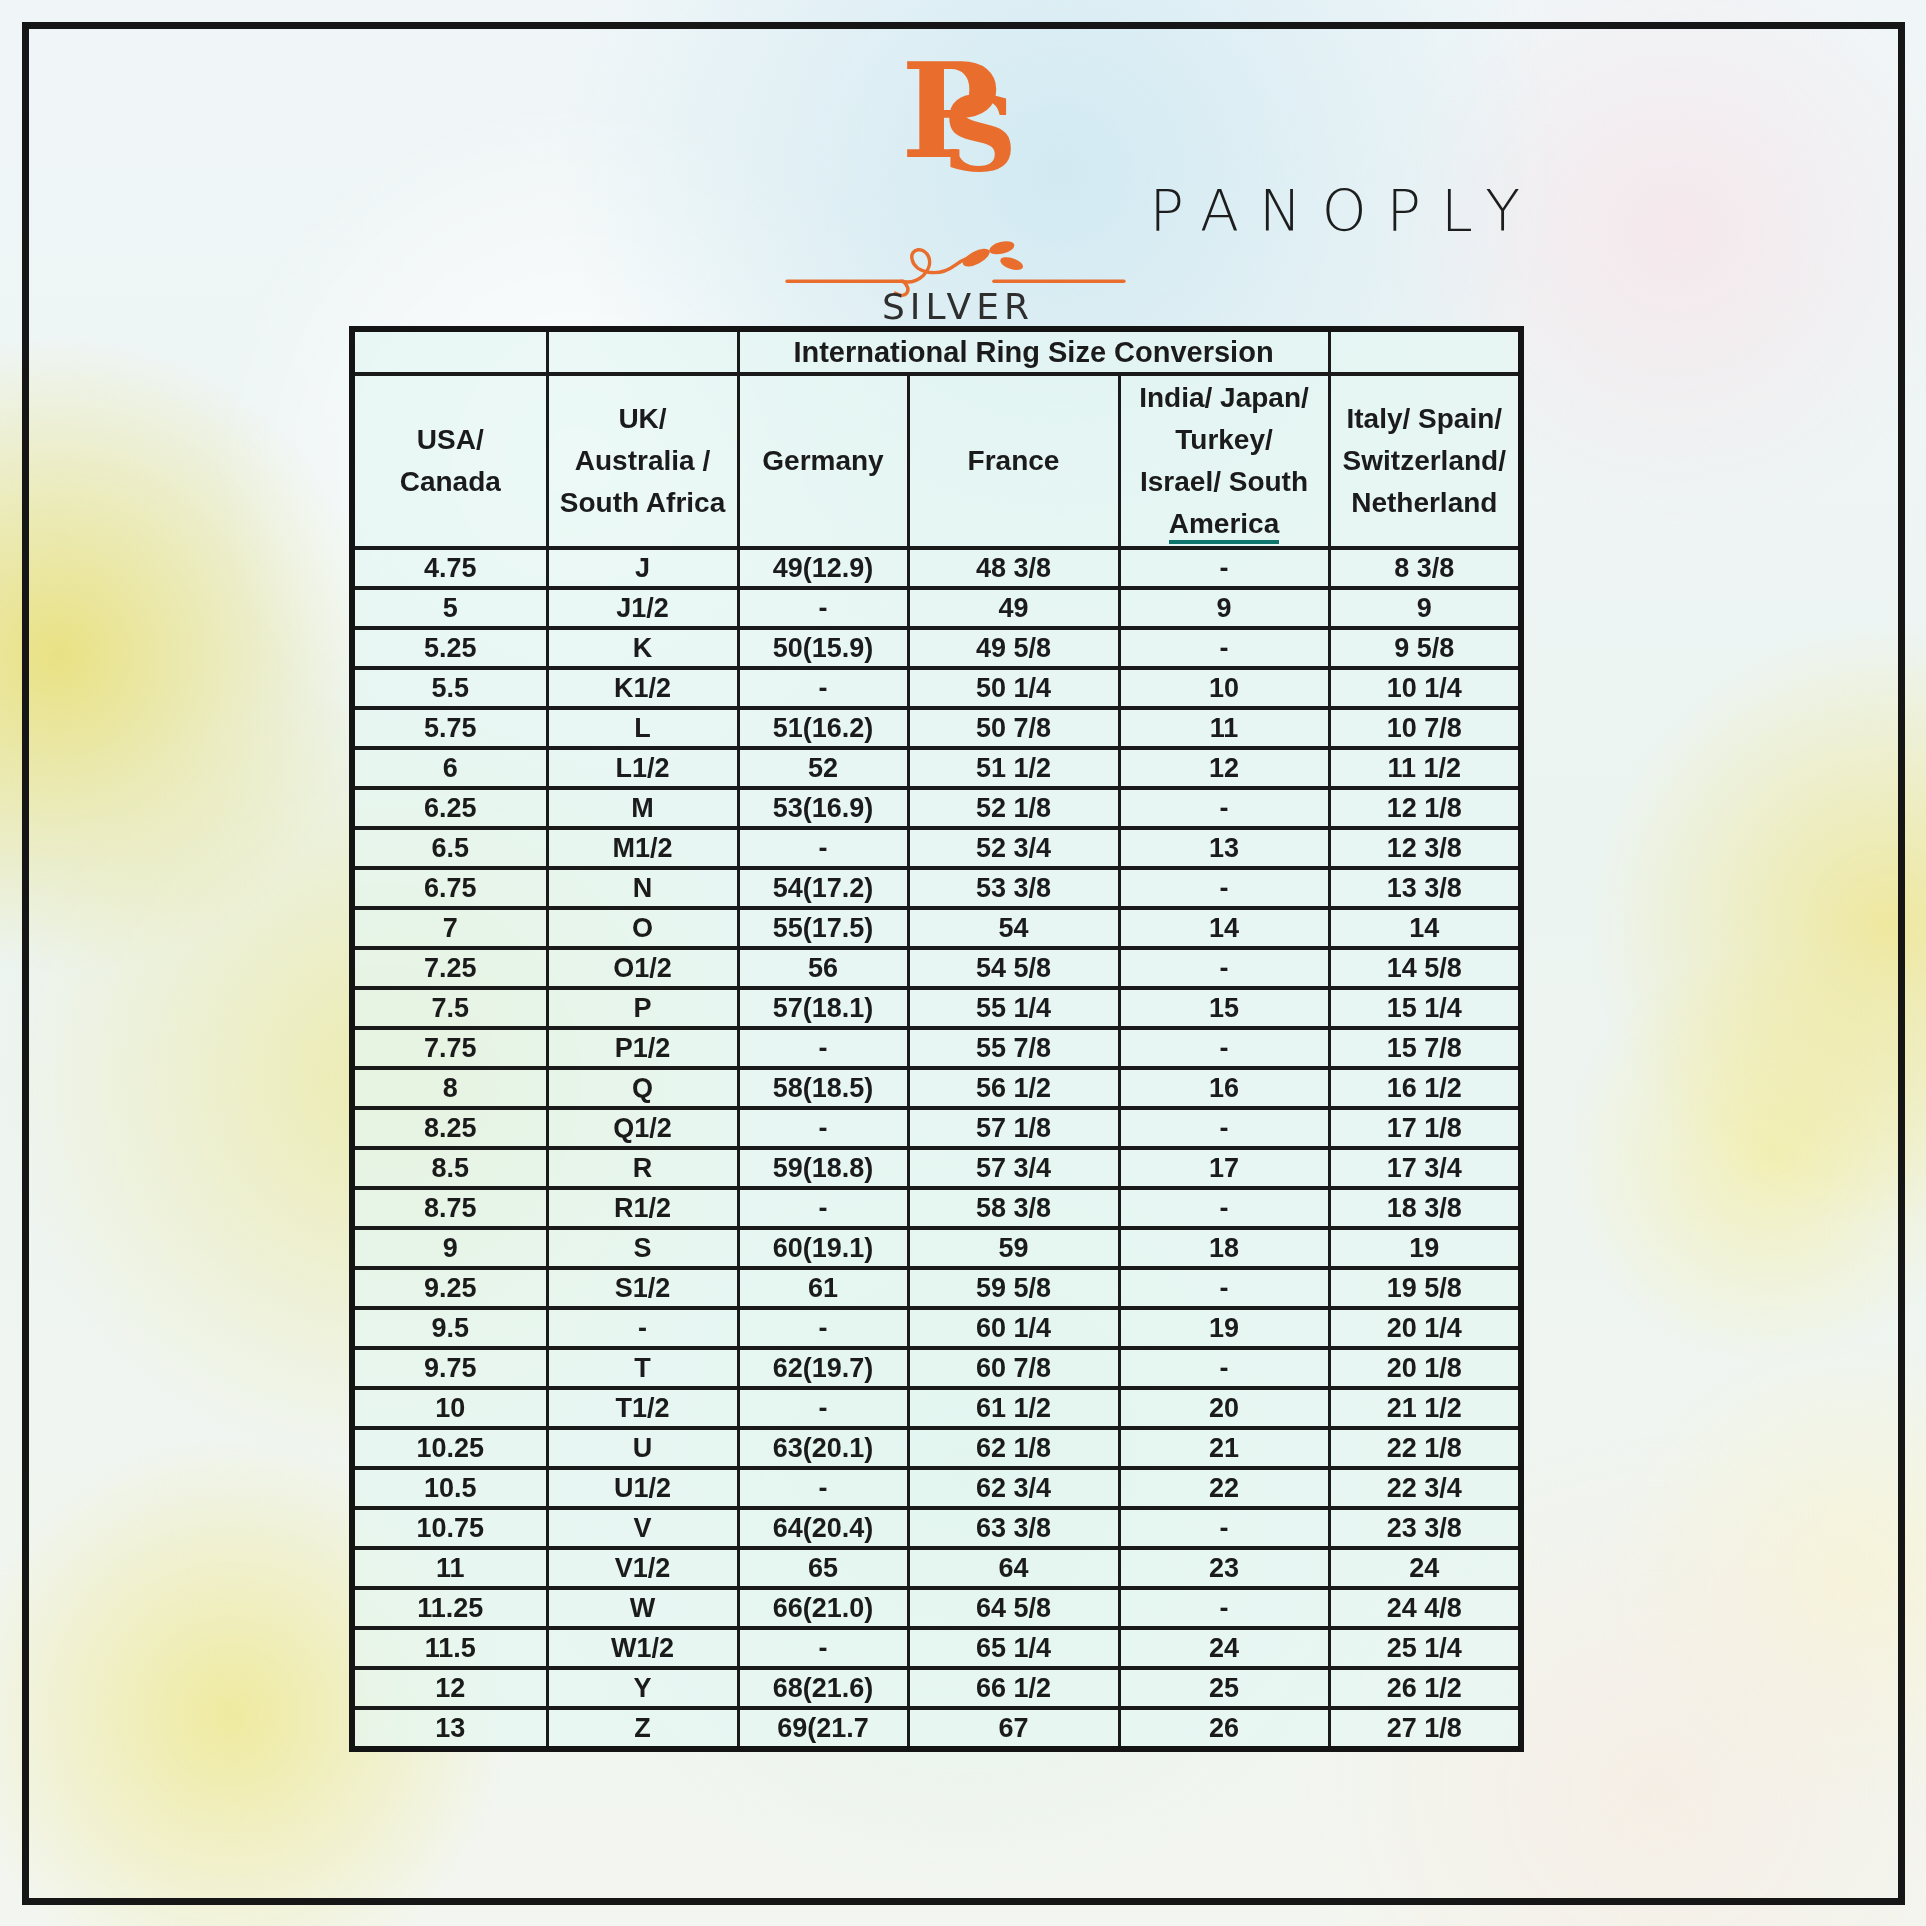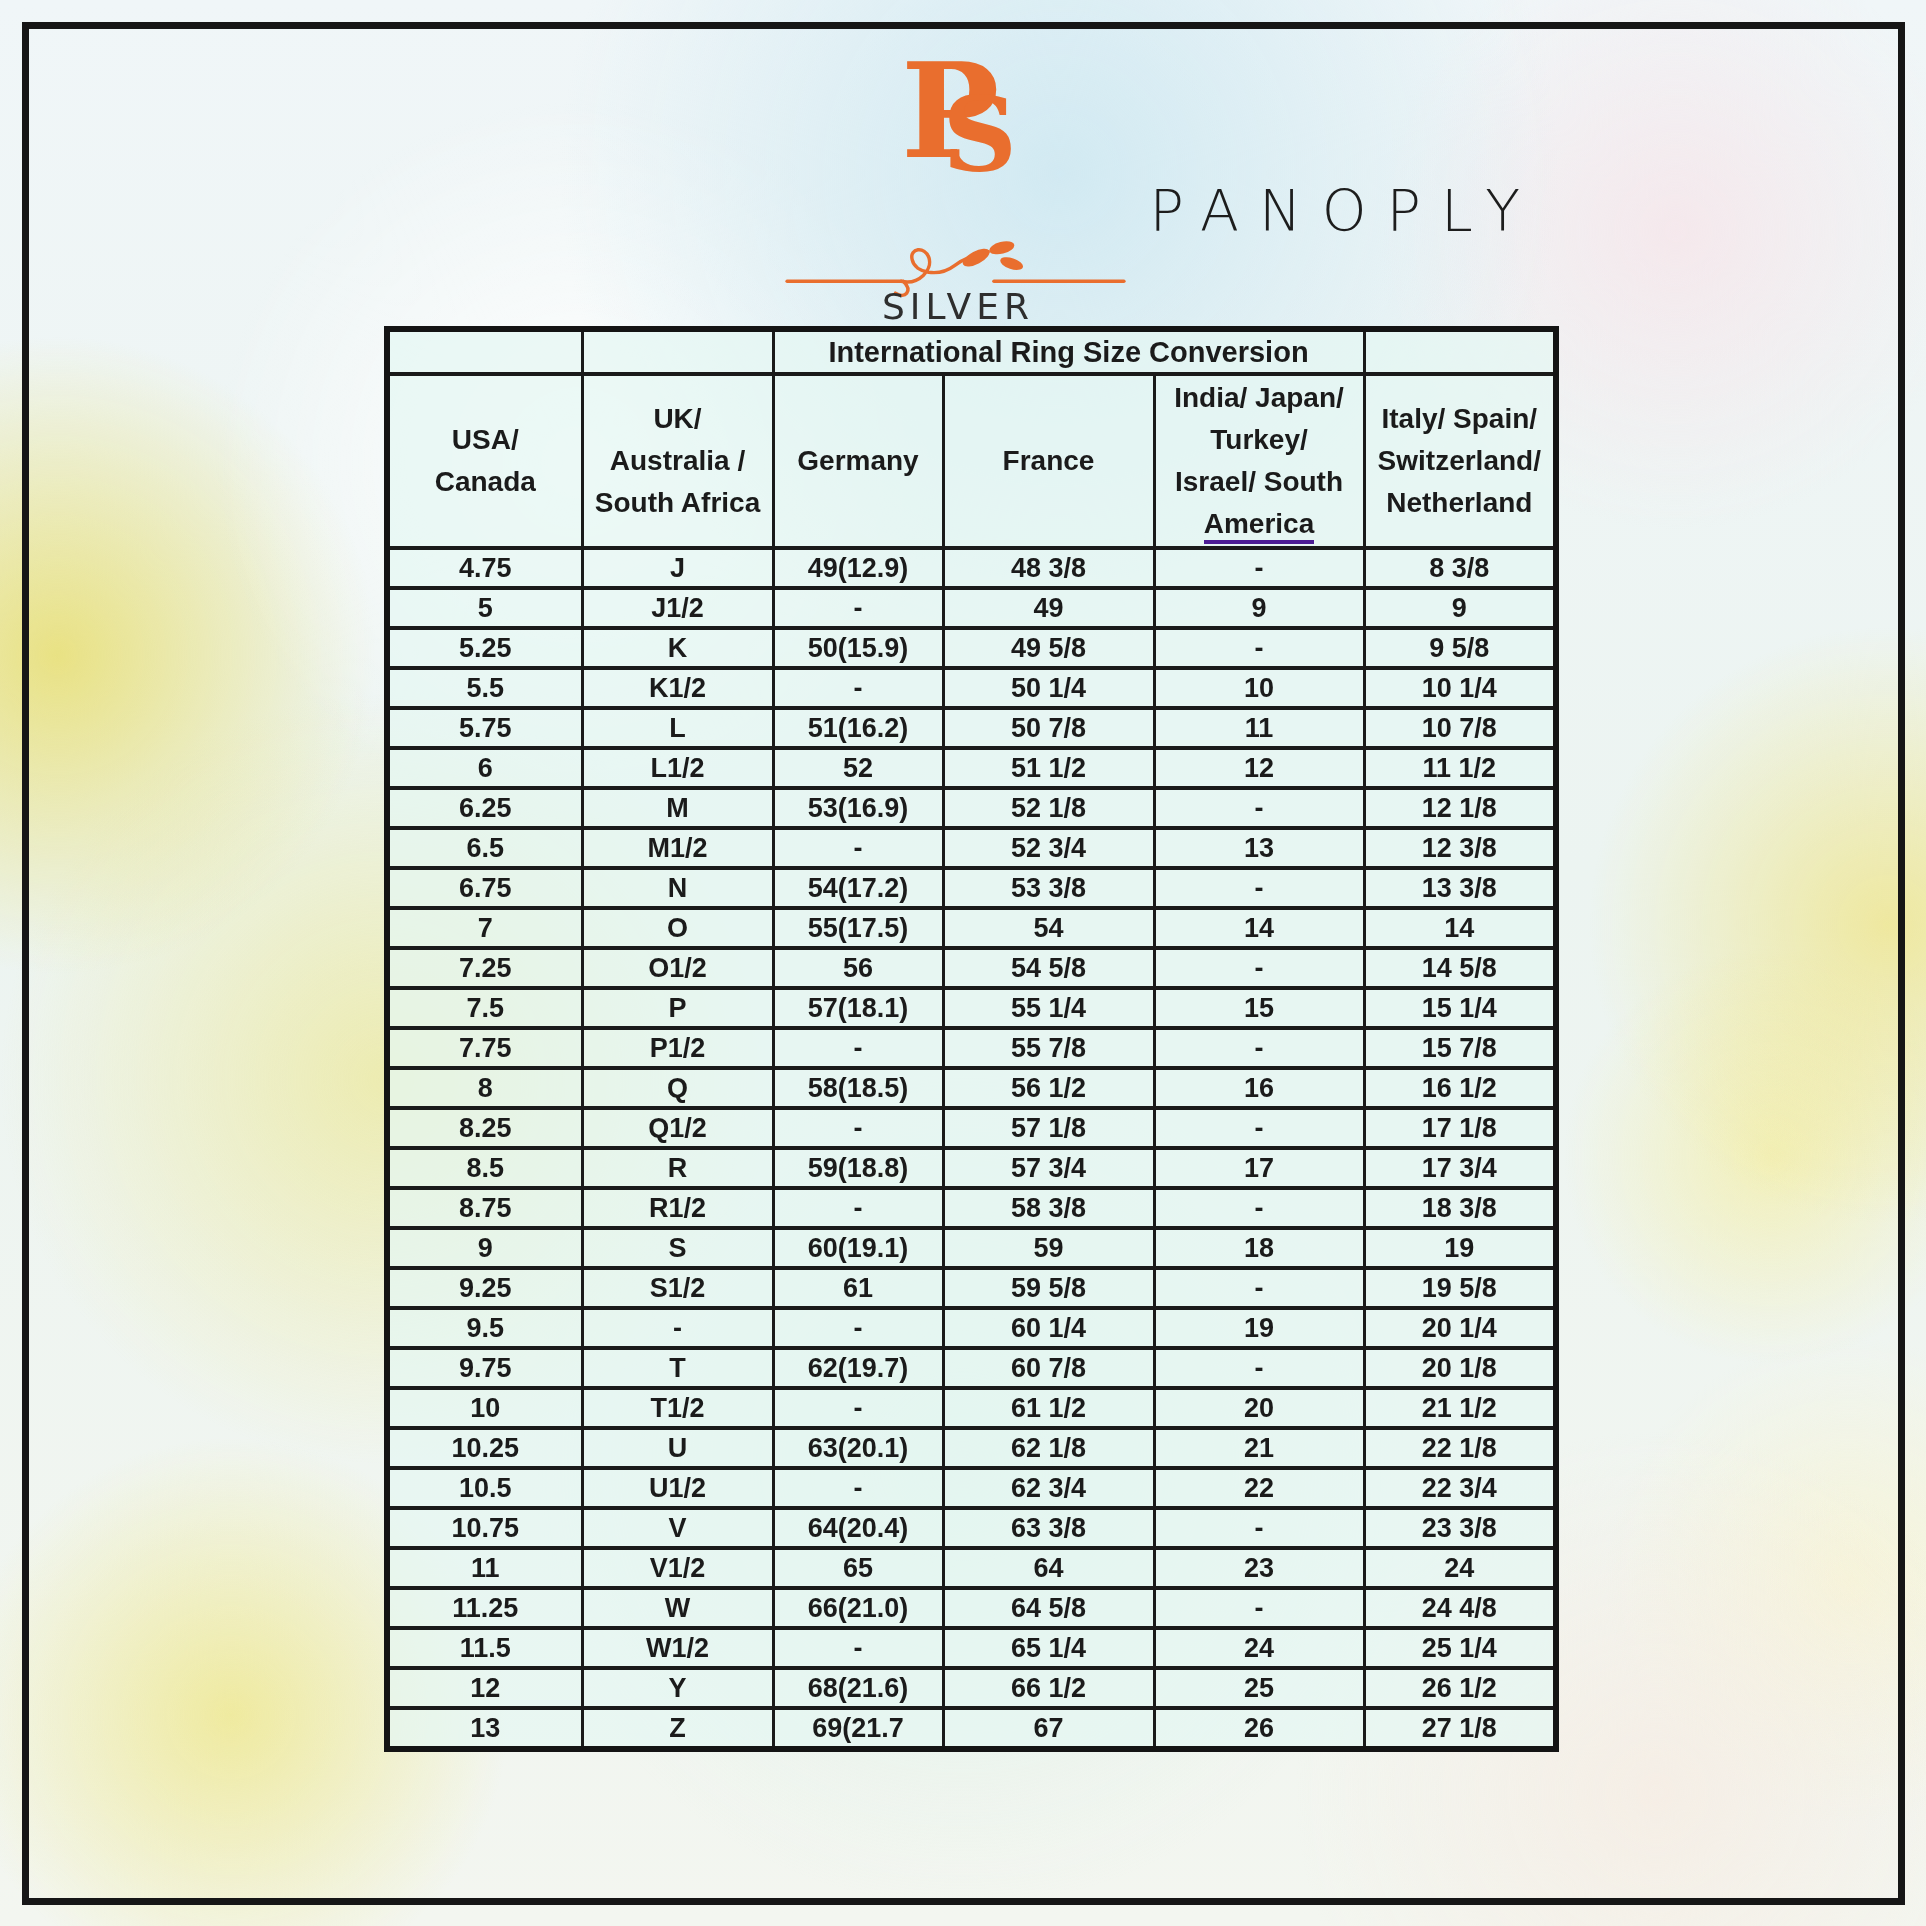--- a/index.html
+++ b/index.html
@@ -29,34 +29,34 @@
     font-family:"DejaVu Sans",sans-serif;font-weight:200;color:#1d1d1d;
     font-size:57px;letter-spacing:20px;margin-top:4px;margin-left:20px;line-height:1.0;text-align:right;
   }
   .divider-svg{display:block;margin:-4px auto 0 auto;}
   .brand-sub{
     font-family:"DejaVu Sans",sans-serif;font-weight:400;color:#2e2e2e;
     font-size:36px;letter-spacing:5px;margin-top:-12px;margin-left:5px;line-height:1.0;
   }
 
   table.ring{
-    position:absolute;left:384px;top:326px;width:1169px;
+    position:absolute;left:349px;top:326px;width:1169px;
     border-collapse:collapse;table-layout:fixed;
     background:rgba(229,247,242,0.72);
     border:6px solid #141414;
   }
   table.ring td, table.ring th{
     border:3px solid #1a1a1a;border-top-width:4px;border-bottom-width:4px;
     color:#1b1b1b;font-weight:700;text-align:center;vertical-align:middle;
     padding:0;overflow:hidden;
   }
   tr.title-row td{height:40px;font-size:29px;}
   tr.header-row th{height:170px;font-size:28px;line-height:1.5;white-space:pre-line;}
   tr.data-row td{height:36px;font-size:27px;}
-  .u{display:inline-block;border-bottom:4px solid #4c1d95;line-height:1.15;}
+  .u{display:inline-block;border-bottom:4px solid #0f766e;line-height:1.15;}
 </style>
 </head>
 <body>
 
 <div class="frame"></div>
 
 <div class="logo-block">
   <svg class="monogram-svg" width="129" height="133" viewBox="0 0 130 134">
     <text x="10" y="112" font-family="DejaVu Serif, serif" font-weight="bold" font-size="132" fill="#E96E2E">P</text>
     <text x="52" y="126" font-family="DejaVu Serif, serif" font-weight="bold" font-size="104" fill="#E96E2E">S</text>

